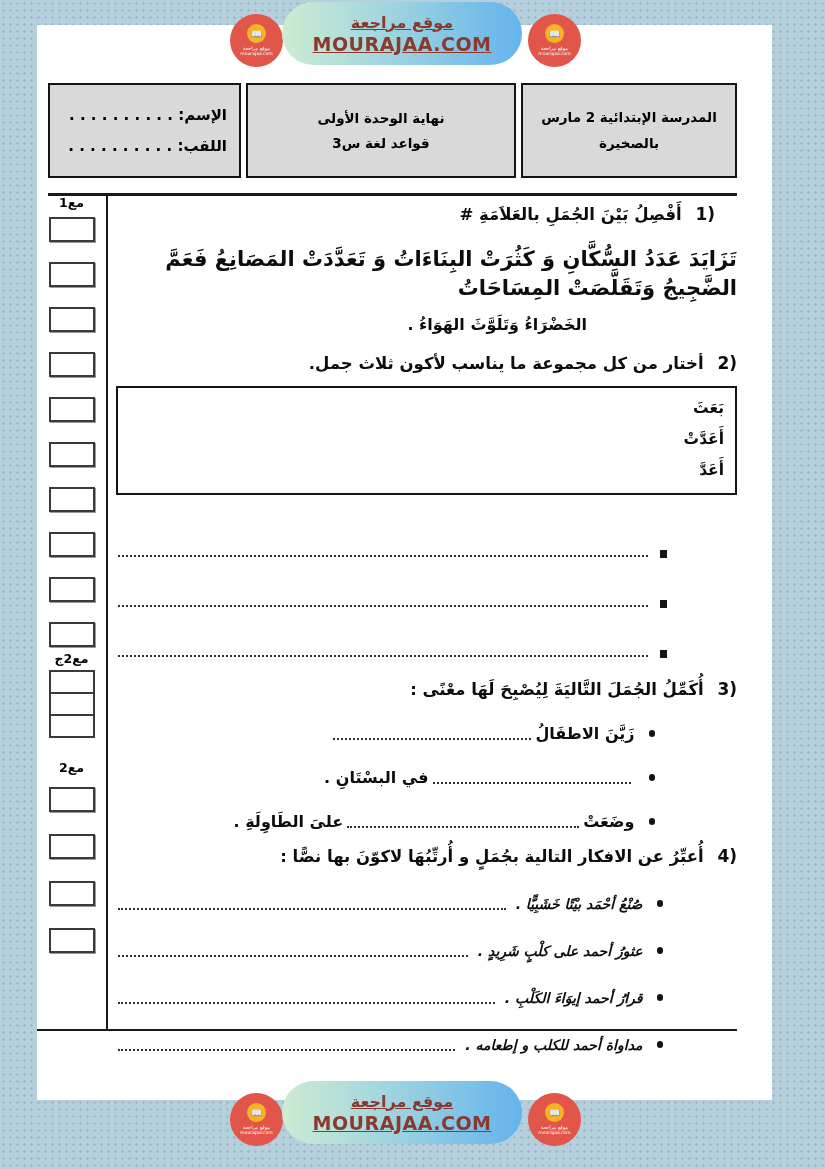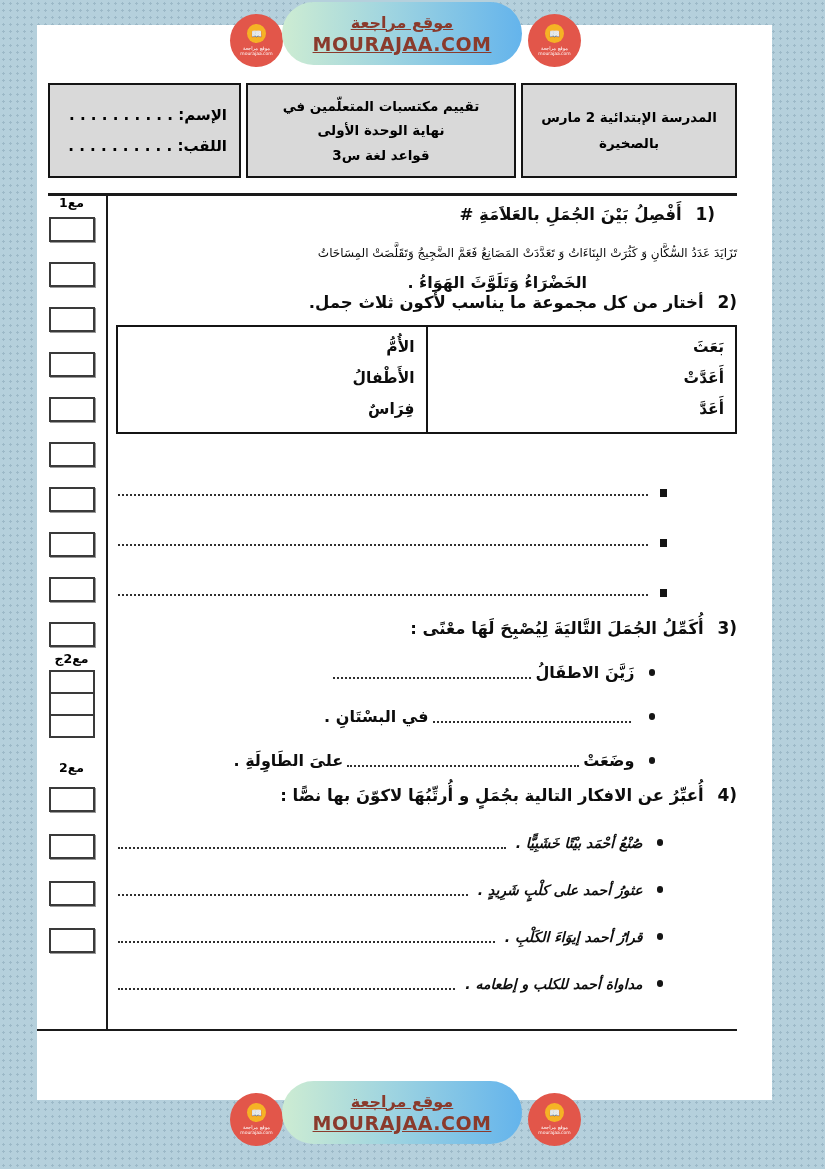--- a/index.html
+++ b/index.html
@@ -57,23 +57,23 @@
   .g2 .sbox{ height:24px; box-shadow:none; margin-top:-2px; }
   .g2 .sbox:first-child{ margin-top:0; }
   .g3{ display:flex; flex-direction:column; gap:22px; margin-top:12px; }
   .mlabel.mid{ margin-top:6px; } .mlabel.bot{ margin-top:24px; }
 
   
   .main{ position:absolute; left:118px; top:197px; width:619px; direction:rtl; text-align:right; color:#0d0d0d; }
   .qtitle{ font-size:16.5px; font-weight:bold; }
   .qnum{ direction:ltr; unicode-bidi:embed; display:inline-block; margin-left:8px; font-size:17px; }
   .q1t{ margin-top:7px; padding-right:22px; }
-  .q1l1{ margin-top:21px; font-size:12px; font-weight:normal; line-height:1.4; }
+  .q1l1{ margin-top:21px; font-size:21px; font-weight:bold; line-height:1.4; }
   .q1l2{ margin-top:11px; padding-right:150px; font-size:16px; font-weight:bold; }
-  .q2t{ }
+  .q2t{ margin-top:19px; }
   .wtable{ margin-top:13px; width:621px; border:2.5px solid #141414; display:flex; background:#fff; }
   .wcol{ flex:1; border-left:2px solid #141414; padding:5px 0 7px 0; }
   .wcol:last-child{ border-left:none; }
   .wcell{ height:31px; line-height:31px; padding-right:11px; font-size:15.5px; font-weight:bold; }
   .ansline{ display:flex; align-items:flex-end; padding-right:70px; margin-top:37px; height:13px; }
   .ansline.first{ margin-top:52px; }
   .sq{ width:7px; height:8px; background:#151515; margin-left:12px; margin-bottom:2px; }
   .dots{ border-bottom:2.5px dotted #2e2e2e; margin-bottom:3px; }
   .grow{ flex:1; }
   .q3t{ margin-top:19px; }
@@ -109,21 +109,20 @@
       <div class="t2">mourajaa.com</div>
     </div>
   </div>
 
   <div class="hdr">
     <div class="hcell school">
       <div>المدرسة الإبتدائية 2 مارس</div>
       <div>بالصخيرة</div>
     </div>
     <div class="hcell exam">
-      <div>تقييم مكتسبات المتعلّمين في</div>
       <div>نهاية الوحدة الأولى</div>
       <div>قواعد لغة س3</div>
     </div>
     <div class="hcell student">
       <div>الإسم: . . . . . . . . . .</div>
       <div>اللقب: . . . . . . . . . .</div>
     </div>
   </div>
 
   <div class="frame-top"></div>
@@ -171,25 +170,20 @@
     <div class="qtitle q2t">
       <span class="qnum">2)</span>
       <span>أختار من كل مجموعة ما يناسب لأكون ثلاث جمل.</span>
     </div>
     <div class="wtable">
       <div class="wcol">
         <div class="wcell">بَعَثَ</div>
         <div class="wcell">أَعَدَّتْ</div>
         <div class="wcell">أَعَدَّ</div>
       </div>
-      <div class="wcol">
-        <div class="wcell">الأُمُّ</div>
-        <div class="wcell">الأَطْفالُ</div>
-        <div class="wcell">فِرَاسٌ</div>
-      </div>
     </div>
     <div class="ansline first">
       <span class="sq"></span>
       <span class="dots grow"></span>
     </div>
     <div class="ansline">
       <span class="sq"></span>
       <span class="dots grow"></span>
     </div>
     <div class="ansline">

